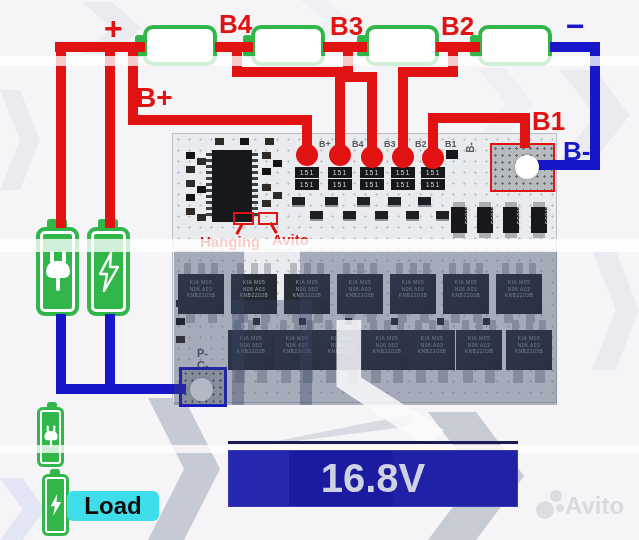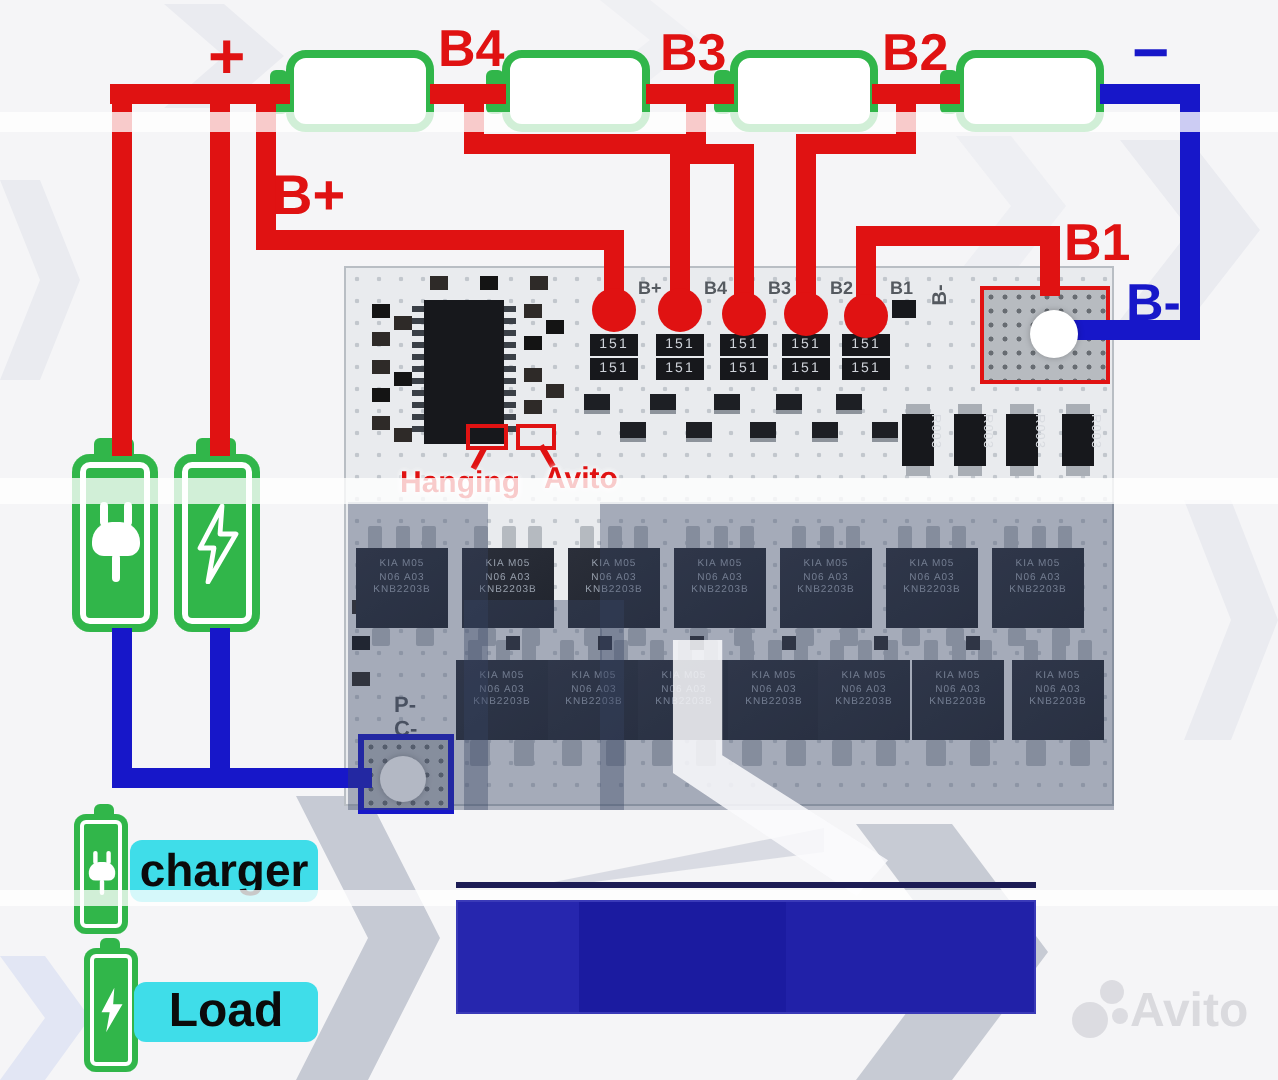--- a/index.html
+++ b/index.html
@@ -394,34 +394,34 @@
   <div class="vicon" style="left:37px;top:407px;width:27px;height:60px;border-radius:6px;box-shadow:inset 0 0 0 3px var(--green),inset 0 0 0 5px #fff;">
     <div class="glyph">
       <div class="plug" style="transform:scale(.55);">
         <i style="left:5px;top:0;width:4px;height:12px;"></i>
         <i style="left:17px;top:0;width:4px;height:12px;"></i>
         <i style="left:1px;top:10px;width:24px;height:17px;border-radius:10px 10px 6px 6px;"></i>
         <i style="left:11px;top:26px;width:4px;height:14px;"></i>
       </div>
     </div>
   </div>
-  <div class="cyanbox" style="left:65px;top:420px;width:94px;height:31px;font-size:23px;">charger</div>
 
   <div class="vnub" style="left:50px;top:469px;width:10px;height:6px;"></div>
   <div class="vicon" style="left:42px;top:474px;width:27px;height:62px;border-radius:6px;box-shadow:inset 0 0 0 3px var(--green),inset 0 0 0 5px #fff;">
     <div class="glyph">
       <svg width="14" height="24" viewBox="0 0 24 40">
           <polygon points="14,1 3,22 10,22 7,39 21,15 13,15" fill="#fff"></polygon>
         </svg>
     </div>
   </div>
   <div class="cyanbox" style="left:67px;top:491px;width:92px;height:30px;font-size:24px;">Load</div>
 
   <div id="specline"></div>
   <div id="specbox">
+    <span class="s2">16.8V</span>
   </div>
 
   <div id="avito">
     <i style="left:8px;top:13px;width:18px;height:18px;"></i>
     <i style="left:22px;top:2px;width:12px;height:12px;"></i>
     <i style="left:28px;top:16px;width:8px;height:8px;"></i>
     <b>Avito</b>
   </div>
 
   <div class="stripe" style="top:56px;height:10px;"></div>

